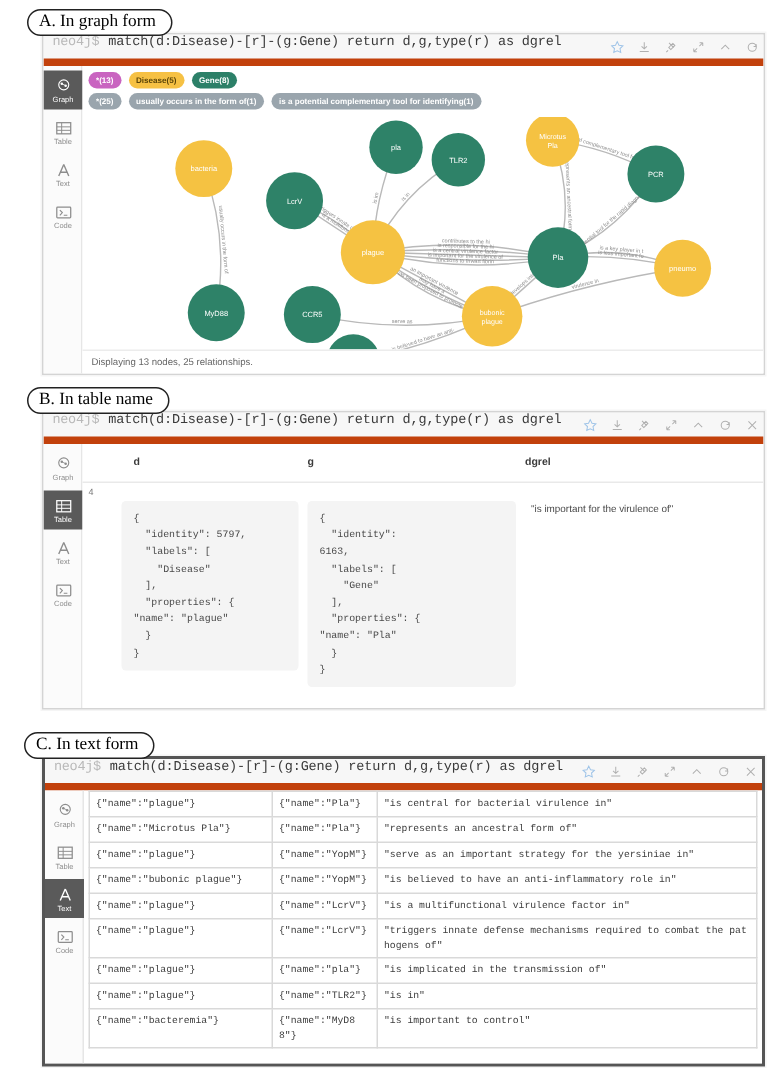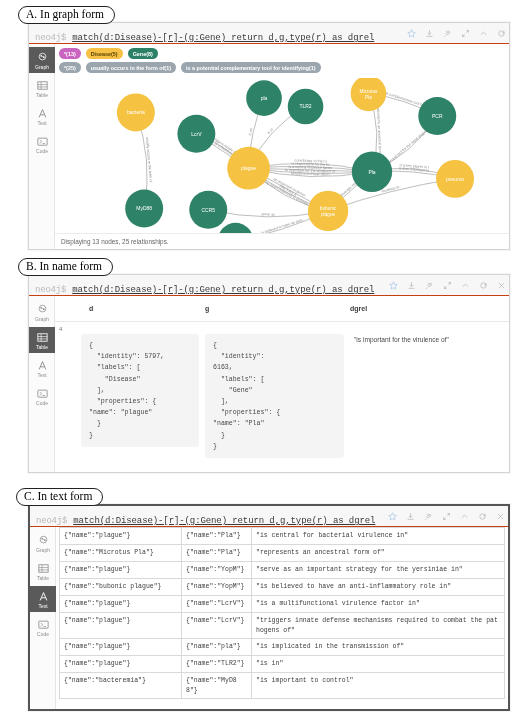--- a/index.html
+++ b/index.html
@@ -34,40 +34,39 @@
     background:#fff;
     border:1px solid #d4d4d4;
     box-shadow:0 0 0 1px rgba(0,0,0,0.04);
     overflow:hidden;
   }
   .frame.thick { border:2px solid #555; }
 
   .qbar {
     height:21px;
     background:#f7f7f7;
-    border-bottom:1px solid #c2410c;
+    border-bottom:5px solid #c2410c;
     display:flex;
-    align-items:flex-end;
+    align-items:flex-start;
     padding:0 4px 0 6px;
     position:relative;
   }
   .prompt {
     color:#b9b9b9;
     font-family:"Liberation Mono", monospace;
     font-size:9px;
     margin-right:6px;
     letter-spacing:-0.2px;
   }
   .qtext {
     color:#3a3a3a;
     font-family:"Liberation Mono", monospace;
     font-size:9px;
     letter-spacing:-0.1px;
     white-space:nowrap;
-    text-decoration:underline;
   }
   .qicons {
     position:absolute; right:3px; top:0; bottom:0;
     display:flex; align-items:center; gap:9px;
   }
   .qicons svg { display:block; }
 
   
   .rail {
     position:absolute; left:0; top:21px; bottom:0;
@@ -363,21 +362,21 @@
               <text x="218" y="116.5" font-size="4" fill="#fff" text-anchor="middle" font-family="Liberation Sans, sans-serif">plague</text>
             </g>
           </svg>
         </div>
       <div class="statusbar">
         <span>Displaying 13 nodes, 25 relationships.</span>
       </div>
     </div>
   </div>
 
-  <div class="caption" style="left:18px; top:258px;">B. In name form</div>
+  <div class="caption" style="left:18px; top:258px;">B. In table name</div>
 
   <div class="frame" id="frameB" style="left:28px; top:274px; width:482px; height:199px;">
     <div class="qbar">
       <span class="prompt">neo4j$</span>
       <span class="qtext">match(d:Disease)-[r]-(g:Gene) return d,g,type(r) as dgrel</span>
       <span class="qicons">
           <span>
             <svg width="9" height="9" viewBox="0 0 12 12">
               <path d="M6 1l1.55 3.3 3.45.45-2.55 2.4.65 3.45L6 9.1 2.9 10.6l.65-3.45L1 4.75l3.45-.45z" fill="none" stroke="#9fc4e8" stroke-width="0.9"></path>
             </svg>

